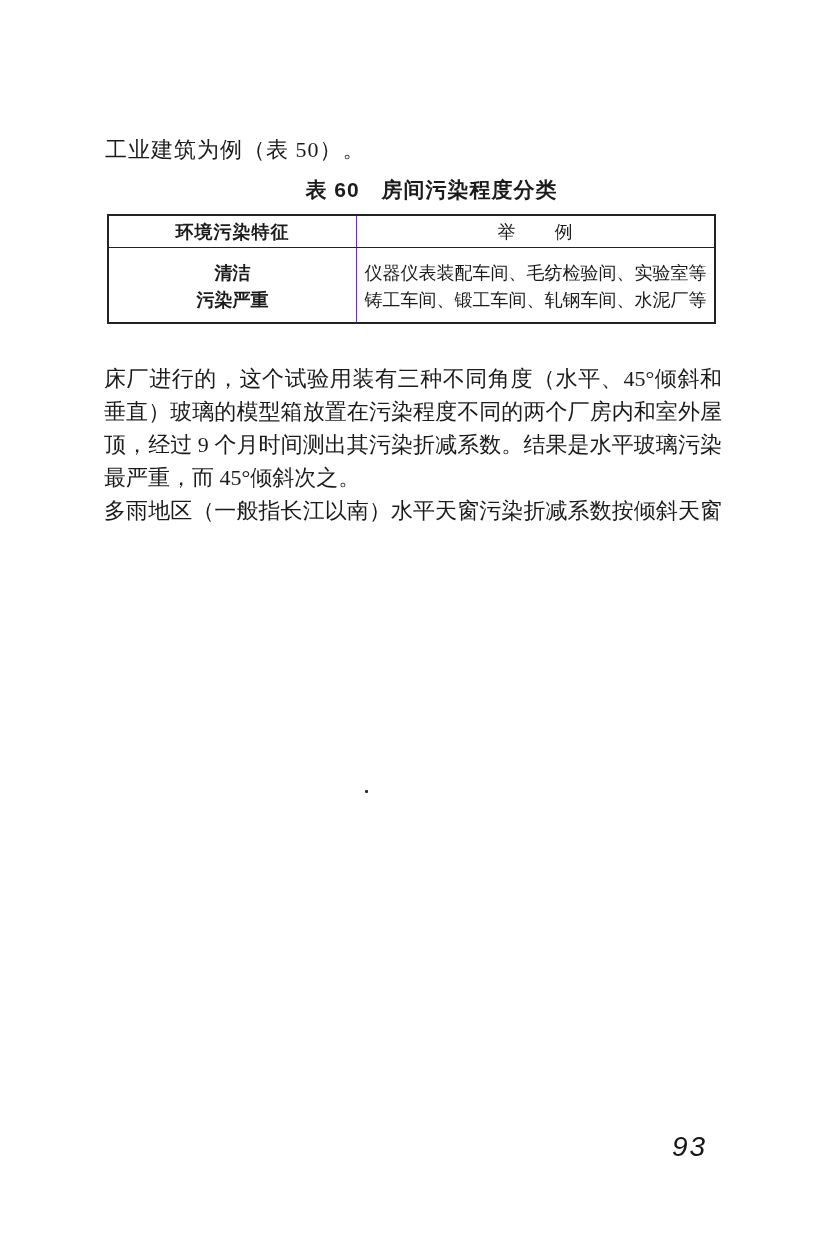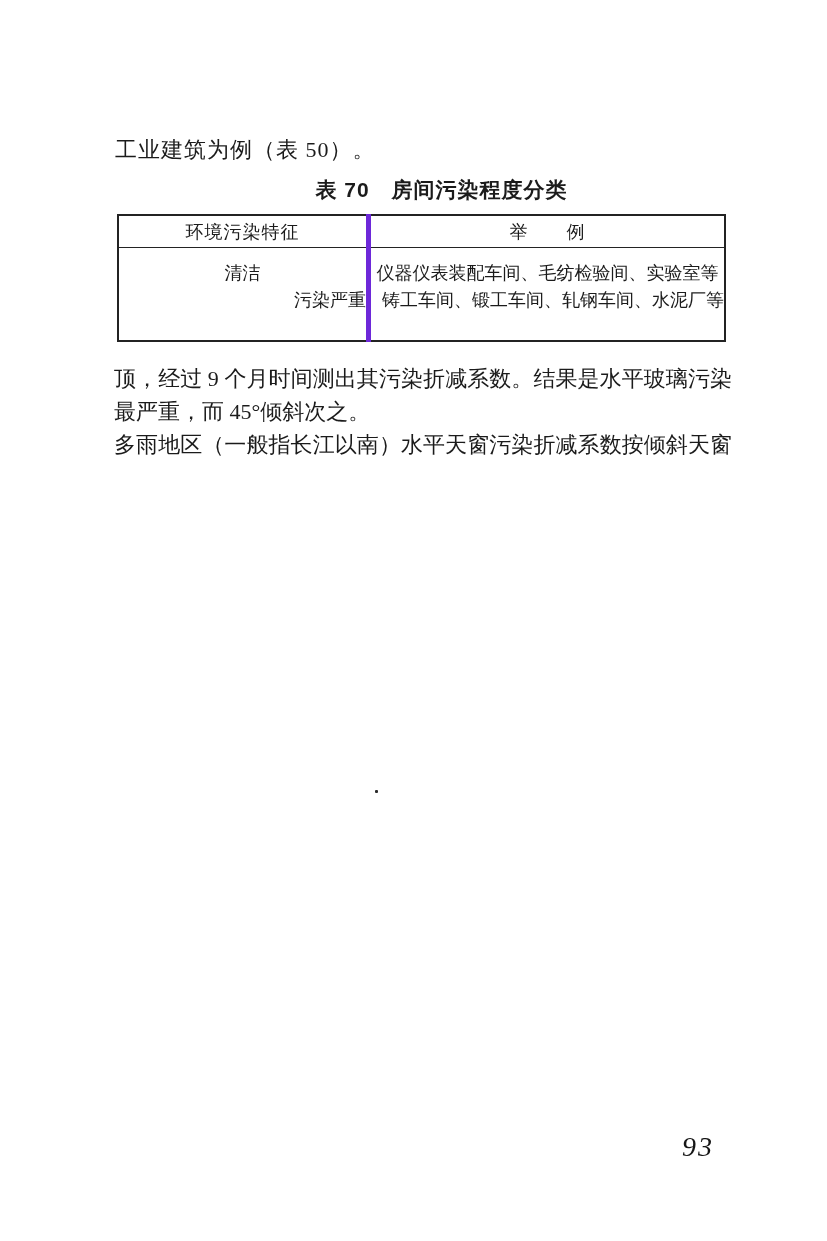--- a/index.html
+++ b/index.html
@@ -4,21 +4,21 @@
 <style>
   html, body { margin: 0; padding: 0; }
   body {
     width: 827px; height: 1241px;
     background: #ffffff;
     position: relative;
     font-family: "Liberation Serif", serif;
     color: #1b1b1b;
     overflow: hidden;
   }
-  .page { position: absolute; inset: 0; margin-left: 10px; }
+  .page { position: absolute; inset: 0; }
 
   
   .intro-line {
     position: absolute;
     left: 105px; top: 137px; width: 620px;
     font-size: 22px; line-height: 26px;
     letter-spacing: 1px;
     white-space: nowrap;
   }
 
@@ -49,24 +49,24 @@
     vertical-align: middle;
     padding: 0;
     font-weight: normal;
   }
   table.pollution-table { border: 2px solid #232323; }
   table.pollution-table thead th {
     height: 31px;
     border-bottom: 1px solid #232323;
     letter-spacing: 1px;
   }
-  table.pollution-table .col-feature { width: 247px; border-right: 5px solid #6d28d9; }
+  table.pollution-table .col-feature { width: 247px; border-right: 1px solid #6d28d9; font-weight: bold; }
   table.pollution-table tbody td { height: 27px; line-height: 27px; }
   table.pollution-table tbody tr:first-child td { padding-top: 12px; }
-  table.pollution-table tbody tr:last-child td { padding-bottom: 26px; text-align: right; }
+  table.pollution-table tbody tr:last-child td { padding-bottom: 8px; }
 
   
   .paragraphs {
     position: absolute;
     left: 104px; top: 362px; width: 618px;
     font-size: 22px; line-height: 33px;
   }
   .text-line {
     text-align: justify;
     text-align-last: justify;
@@ -81,35 +81,35 @@
     left: 365px; top: 790px;
     width: 3px; height: 3px;
     background: #2b2b2b;
     border-radius: 1px;
   }
 
   
   .page-number {
     position: absolute;
     left: 672px; top: 1131px;
-    font-family: Liberation Serif, serif;
+    font-family: Liberation Sans, sans-serif;
     font-style: italic;
     font-size: 28px;
     letter-spacing: 2px;
     color: #161616;
   }
 </style>
 </head>
 <body>
 
 <div class="page">
 
   <div class="intro-line">工业建筑为例（表 50）。</div>
 
-  <div class="table-title">表 70　房间污染程度分类</div>
+  <div class="table-title">表 60　房间污染程度分类</div>
 
   <table class="pollution-table">
     <thead>
       <tr>
         <th class="col-feature">环境污染特征</th>
         <th class="col-example">举　　例</th>
       </tr>
     </thead>
     <tbody>
       <tr>
@@ -117,20 +117,22 @@
         <td>仪器仪表装配车间、毛纺检验间、实验室等</td>
       </tr>
       <tr>
         <td class="col-feature">污染严重</td>
         <td>铸工车间、锻工车间、轧钢车间、水泥厂等</td>
       </tr>
     </tbody>
   </table>
 
   <div class="paragraphs">
+    <div class="text-line">床厂进行的，这个试验用装有三种不同角度（水平、45°倾斜和</div>
+    <div class="text-line">垂直）玻璃的模型箱放置在污染程度不同的两个厂房内和室外屋</div>
     <div class="text-line">顶，经过 9 个月时间测出其污染折减系数。结果是水平玻璃污染</div>
     <div class="text-line last">最严重，而 45°倾斜次之。</div>
     <div class="text-line">多雨地区（一般指长江以南）水平天窗污染折减系数按倾斜天窗</div>
   </div>
 
   <div class="speck"></div>
 
   <div class="page-number">93</div>
 
 </div>

